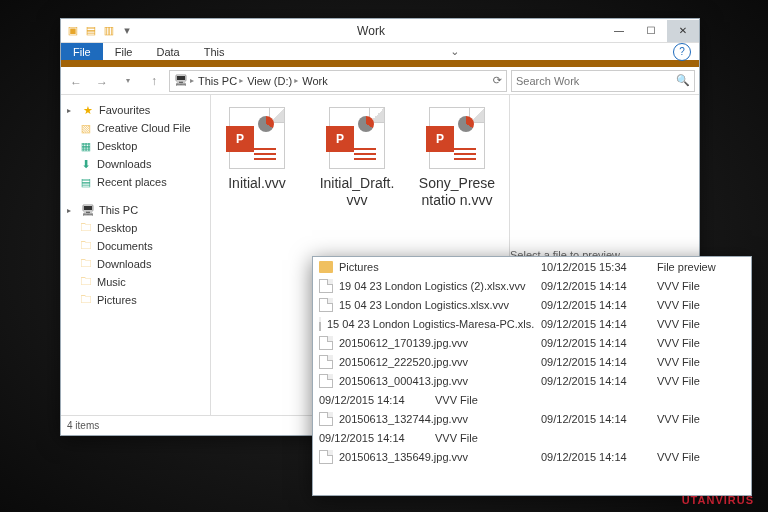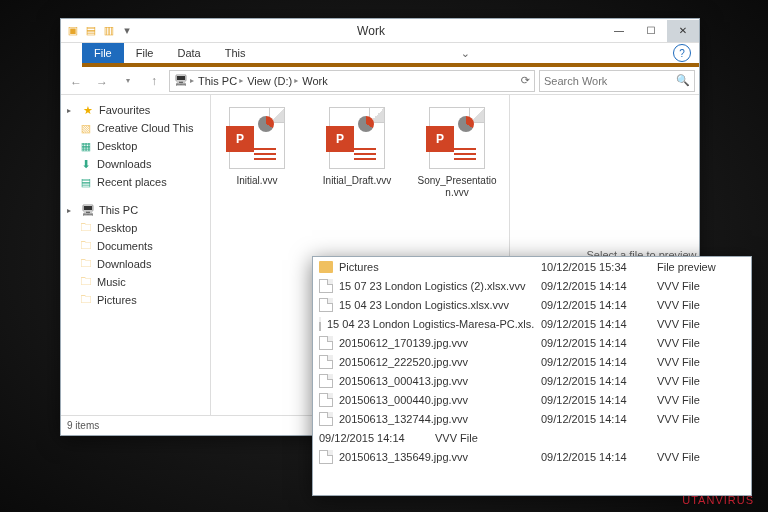--- a/index.html
+++ b/index.html
@@ -11,31 +11,31 @@
 .win1 { left: 60px; top: 18px; width: 640px; height: 418px; }
 
 .titlebar { display: flex; align-items: center; height: 24px; background: #fff; border-bottom: 1px solid #ddd; }
 .titlebar .qat { display: flex; gap: 2px; padding: 0 4px; }
 .qicon { width: 16px; height: 16px; display: flex; align-items: center; justify-content: center; color: #e7a62b; }
 .title-text { flex: 1; text-align: center; font-size: 12px; }
 .win-controls { display: flex; }
 .win-btn { width: 32px; height: 22px; display: flex; align-items: center; justify-content: center; font-size: 10px; color: #333; }
 .win-btn.close { background: #cfd5da; }
 
-.ribbon { display: flex; align-items: center; height: 24px; border-bottom: 4px solid #a16207; margin-left: 21px; }
+.ribbon { display: flex; align-items: center; height: 24px; border-bottom: 7px solid #a16207; }
 .ribbon-tab { padding: 0 12px; height: 100%; display: flex; align-items: center; font-size: 11px; }
 .ribbon-tab.file { background: #1e6bbd; color: #fff; }
 .ribbon-help { margin-left: auto; margin-right: 8px; width: 18px; height: 18px; border: 1px solid #1e6bbd; border-radius: 50%; color: #1e6bbd; display: flex; align-items: center; justify-content: center; font-size: 10px; }
 
 .addrbar { display: flex; align-items: center; height: 28px; border-bottom: 1px solid #ddd; padding: 0 4px; gap: 4px; }
 .nav-btn { width: 22px; height: 22px; display: flex; align-items: center; justify-content: center; color: #888; font-size: 12px; }
 .breadcrumbs { flex: 1; display: flex; align-items: center; border: 1px solid #ccc; height: 22px; padding: 0 4px; gap: 2px; }
 .crumb { display: flex; align-items: center; gap: 4px; }
 .crumb .sep { color: #888; font-size: 8px; }
-.search { display: flex; align-items: center; border: 1px solid #ccc; height: 22px; width: 156px; padding: 0 4px; color: #888; }
+.search { display: flex; align-items: center; border: 1px solid #ccc; height: 22px; width: 184px; padding: 0 4px; color: #888; }
 .search input { border: none; outline: none; font-size: 11px; width: 120px; color: #888; }
 
 .body { display: flex; height: calc(100% - 24px - 24px - 28px - 20px); }
 .sidebar { width: 150px; border-right: 1px solid #ddd; padding: 6px 4px; overflow: hidden; }
 .tree-group { margin-bottom: 10px; }
 .tree-item { display: flex; align-items: center; gap: 4px; padding: 2px 2px 2px 14px; white-space: nowrap; overflow: hidden; }
 .tree-root { padding-left: 2px; }
 .tree-root .arrow { font-size: 8px; color: #666; width: 10px; }
 .ico { width: 14px; height: 14px; display: inline-flex; align-items: center; justify-content: center; font-size: 11px; }
 .ico.fav { color: #f0b000; }
@@ -44,38 +44,38 @@
 
 .content { flex: 1; display: flex; }
 .files { flex: 1; padding: 12px 6px; display: flex; gap: 20px; align-items: flex-start; }
 .file-tile { width: 80px; text-align: center; }
 .ppt-icon { width: 56px; height: 62px; margin: 0 auto 6px; position: relative; background: #fff; border: 1px solid #ccc; }
 .ppt-icon::before { content: ""; position: absolute; right: 0; top: 0; width: 14px; height: 14px; background: linear-gradient(135deg, #fff 50%, #ddd 50%); border-left: 1px solid #ccc; border-bottom: 1px solid #ccc; }
 .ppt-badge { position: absolute; left: -4px; top: 18px; width: 28px; height: 26px; background: #d14424; color: #fff; font-weight: bold; font-size: 12px; display: flex; align-items: center; justify-content: center; }
 .ppt-pie { position: absolute; right: 10px; top: 8px; width: 16px; height: 16px; border-radius: 50%; background: conic-gradient(#d14424 0 120deg, #888 120deg 360deg); }
 .ppt-lines { position: absolute; right: 8px; bottom: 8px; width: 22px; }
 .ppt-lines div { height: 2px; background: #d14424; margin-top: 3px; }
-.file-tile .name { font-size: 10px; line-height: 1.2; word-break: break-word; }
-
-.preview { width: 190px; border-left: 1px solid #ddd; display: flex; align-items: center; justify-content: flex-end; color: #666; font-size: 11px; }
+.file-tile .name { font-size: 14px; line-height: 1.2; word-break: break-word; }
+
+.preview { width: 190px; border-left: 1px solid #ddd; display: flex; align-items: center; justify-content: flex-start; color: #666; font-size: 11px; }
 
 .status { height: 20px; border-top: 1px solid #ddd; display: flex; align-items: center; padding: 0 6px; font-size: 10px; color: #555; }
 
 
 .win2 { left: 312px; top: 256px; width: 440px; height: 240px; }
 .list { width: 100%; }
 .list-row { display: flex; align-items: center; height: 19px; padding: 0 6px; gap: 6px; border-bottom: 0; }
 .col-name { display: flex; align-items: center; gap: 6px; width: 216px; white-space: nowrap; overflow: hidden; text-overflow: ellipsis; }
 .col-date { width: 110px; color: #333; }
 .col-type { flex: 1; color: #333; }
 .doc-ico { width: 14px; height: 14px; border: 1px solid #bbb; background: #fff; position: relative; }
 .doc-ico::after { content: ""; position: absolute; right: -1px; top: -1px; width: 5px; height: 5px; background: #eee; border-left: 1px solid #bbb; border-bottom: 1px solid #bbb; }
 .fold-ico { width: 14px; height: 12px; background: #f0c060; border-radius: 1px; }
 
-.watermark { position: absolute; right: 14px; bottom: 6px; color: #c02030; font-size: 11px; letter-spacing: 1px; font-weight: 400; margin-left: 28px; }
+.watermark { position: absolute; right: 14px; bottom: 6px; color: #c02030; font-size: 11px; letter-spacing: 1px; font-weight: 700; margin-left: 28px; }
 </style>
 </head>
 <body>
 <div class="bg-texture"></div>
 
 <div class="win win1">
   <div class="titlebar">
     <div class="qat">
       <span class="qicon">▣</span>
       <span class="qicon">▤</span>
@@ -129,21 +129,21 @@
   <div class="body">
     <div class="sidebar">
       <div class="tree-group">
         <div class="tree-item tree-root">
             <span class="arrow">▸</span>
             <span class="ico fav">★</span>
             <span>Favourites</span>
           </div>
         <div class="tree-item">
             <span class="ico folder">▧</span>
-            <span>Creative Cloud This</span>
+            <span>Creative Cloud File</span>
           </div>
         <div class="tree-item">
             <span class="ico" style="color:#3a8">▦</span>
             <span>Desktop</span>
           </div>
         <div class="tree-item">
             <span class="ico" style="color:#3a8">⬇</span>
             <span>Downloads</span>
           </div>
         <div class="tree-item">
@@ -220,38 +220,38 @@
 n.vvv</div>
         </div>
       </div>
       <div class="preview">
           <span>Select a file to preview.</span>
         </div>
     </div>
   </div>
 
   <div class="status">
-      <span>9 items</span>
+      <span>4 items</span>
     </div>
 </div>
 
 <div class="win win2">
   <div class="list" id="list-rows">
       <div class="list-row">
         <div class="col-name">
           <div class="fold-ico"></div>
           <span>Pictures</span>
         </div>
         <div class="col-date">10/12/2015 15:34</div>
         <div class="col-type">File preview</div>
       </div>
       <div class="list-row">
         <div class="col-name">
           <div class="doc-ico"></div>
-          <span>15 07 23 London Logistics (2).xlsx.vvv</span>
+          <span>19 04 23 London Logistics (2).xlsx.vvv</span>
         </div>
         <div class="col-date">09/12/2015 14:14</div>
         <div class="col-type">VVV File</div>
       </div>
       <div class="list-row">
         <div class="col-name">
           <div class="doc-ico"></div>
           <span>15 04 23 London Logistics.xlsx.vvv</span>
         </div>
         <div class="col-date">09/12/2015 14:14</div>
@@ -283,24 +283,20 @@
       </div>
       <div class="list-row">
         <div class="col-name">
           <div class="doc-ico"></div>
           <span>20150613_000413.jpg.vvv</span>
         </div>
         <div class="col-date">09/12/2015 14:14</div>
         <div class="col-type">VVV File</div>
       </div>
       <div class="list-row">
-        <div class="col-name">
-          <div class="doc-ico"></div>
-          <span>20150613_000440.jpg.vvv</span>
-        </div>
         <div class="col-date">09/12/2015 14:14</div>
         <div class="col-type">VVV File</div>
       </div>
       <div class="list-row">
         <div class="col-name">
           <div class="doc-ico"></div>
           <span>20150613_132744.jpg.vvv</span>
         </div>
         <div class="col-date">09/12/2015 14:14</div>
         <div class="col-type">VVV File</div>

